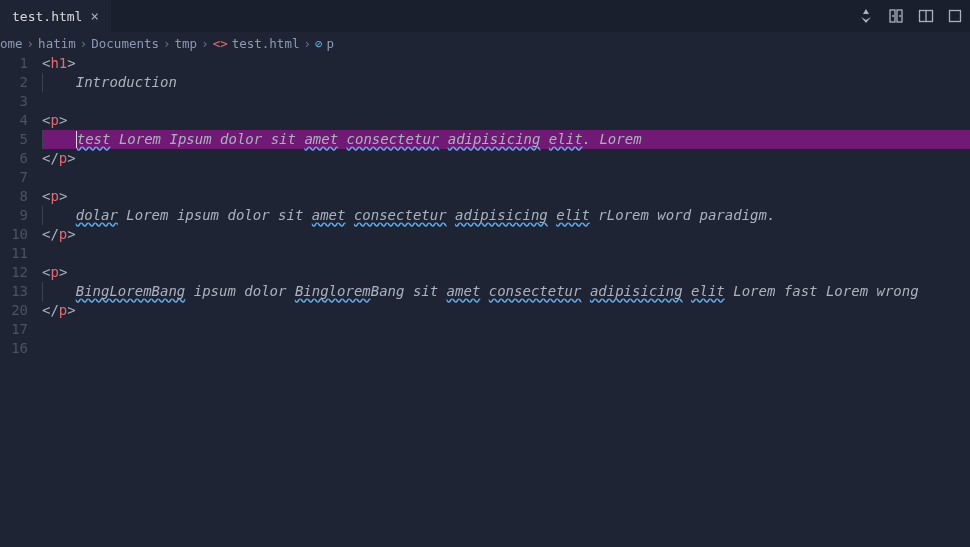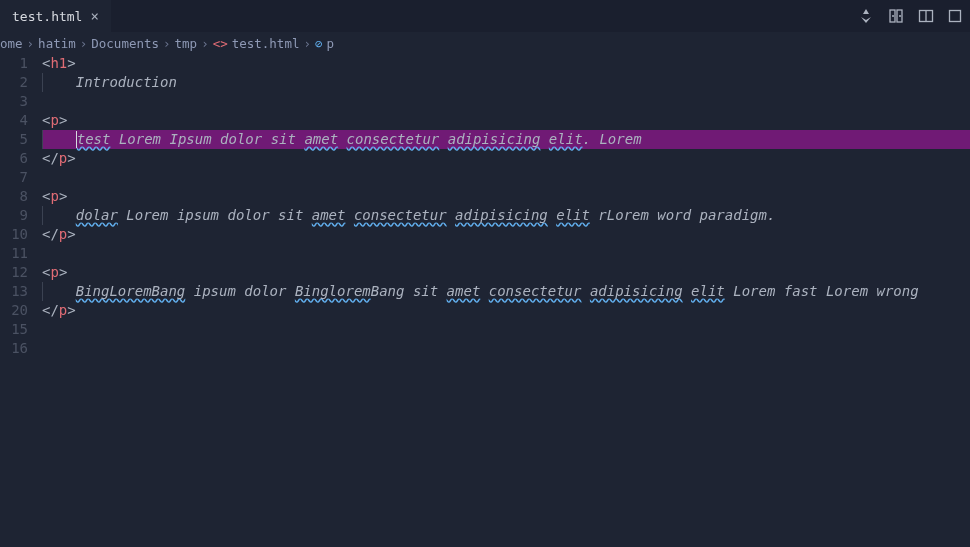--- a/index.html
+++ b/index.html
@@ -179,21 +179,21 @@
     <div class="ln">5</div>
     <div class="ln">6</div>
     <div class="ln">7</div>
     <div class="ln">8</div>
     <div class="ln">9</div>
     <div class="ln">10</div>
     <div class="ln">11</div>
     <div class="ln">12</div>
     <div class="ln">13</div>
     <div class="ln">20</div>
-    <div class="ln">15</div>
+    <div class="ln">17</div>
     <div class="ln">16</div>
   </div>
   <div class="code">
     <div class="code-line"><span class="brk">&lt;</span><span class="tag">h1</span><span class="brk">&gt;</span></div>
     <div class="code-line"><span class="indent-guide"></span><span class="txt">    </span><span class="txt">Introduction</span></div>
     <div class="code-line"></div>
     <div class="code-line"><span class="brk">&lt;</span><span class="tag">p</span><span class="brk">&gt;</span></div>
     <div class="code-line hl"><span class="indent-guide"></span><span class="txt">    </span><span class="cursor"></span><span class="txt spellerr">test</span><span class="txt"> </span><span class="txt">Lorem</span><span class="txt"> </span><span class="txt">Ipsum</span><span class="txt"> </span><span class="txt">dolor</span><span class="txt"> </span><span class="txt">sit</span><span class="txt"> </span><span class="txt spellerr">amet</span><span class="txt"> </span><span class="txt spellerr">consectetur</span><span class="txt"> </span><span class="txt spellerr">adipisicing</span><span class="txt"> </span><span class="txt spellerr">elit</span><span class="txt">. </span><span class="txt">Lorem</span></div>
     <div class="code-line"><span class="brk">&lt;/</span><span class="tag">p</span><span class="brk">&gt;</span></div>
     <div class="code-line"></div>

